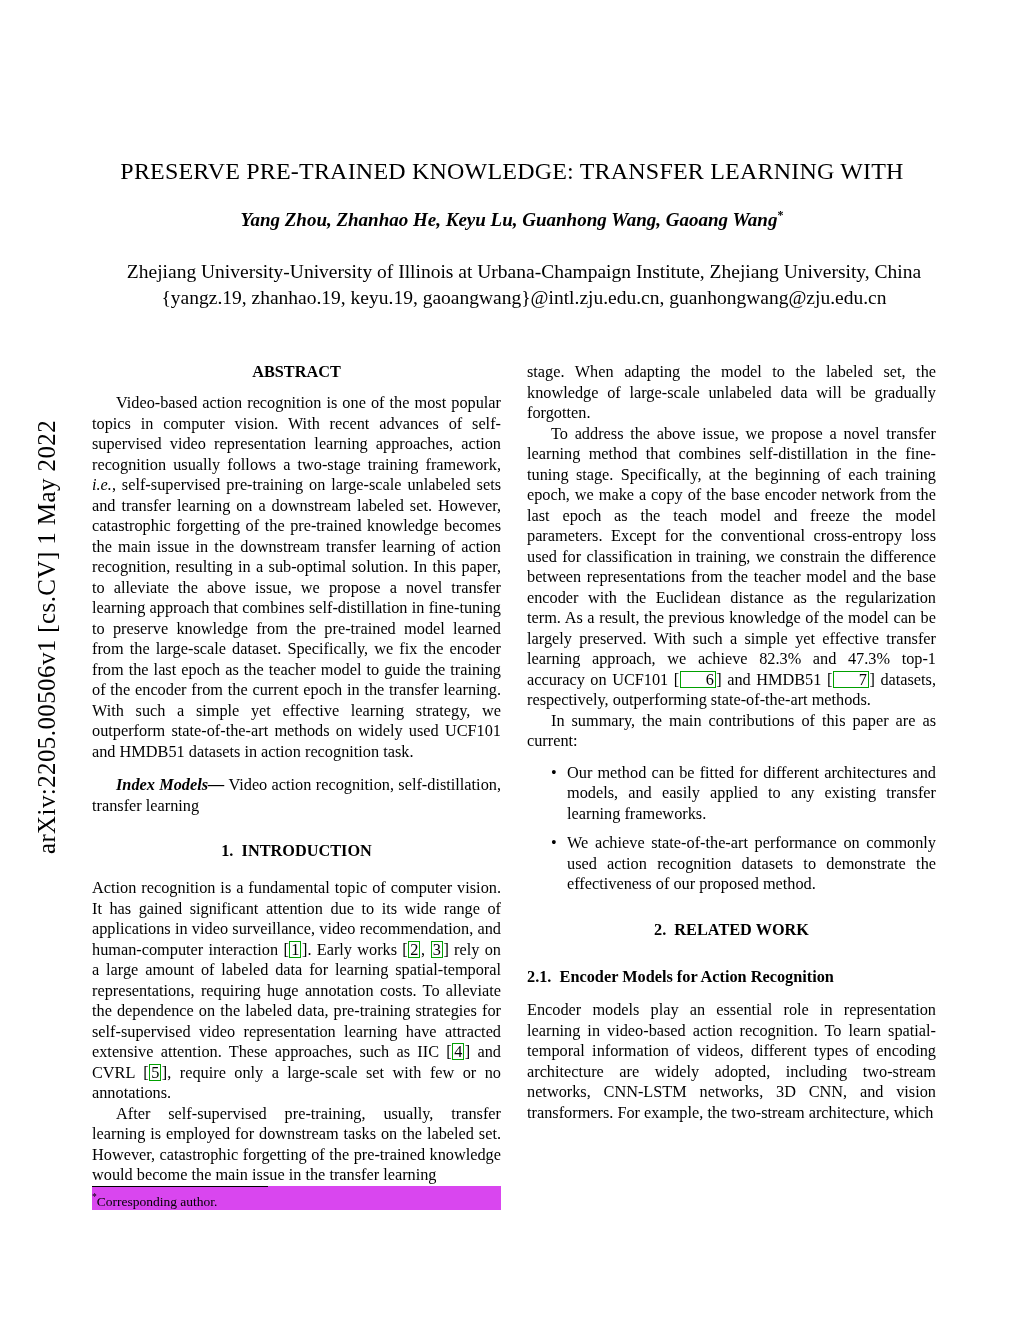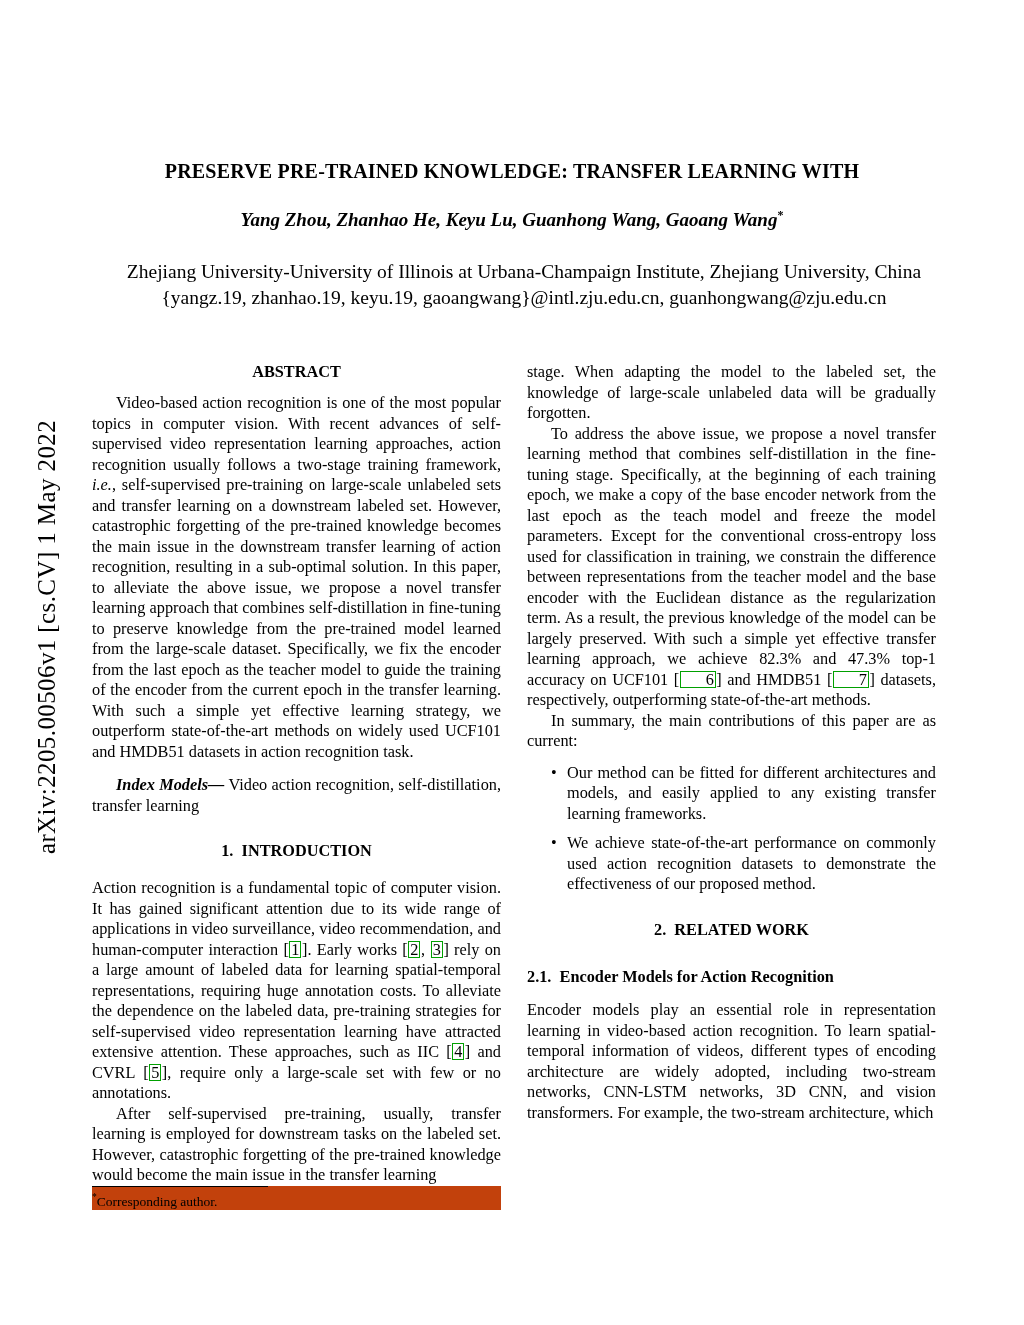--- a/index.html
+++ b/index.html
@@ -29,22 +29,22 @@
   }
   
   .head {
     position:absolute;
     top:158px;
     left:0;
     width:100%;
     text-align:center;
   }
   .title {
-    font-size:20px;
-    font-weight:bold;
+    font-size:24px;
+    font-weight:normal;
     line-height:26px;
     letter-spacing:0.2px;
   }
   .authors {
     margin-top:24px;
     font-size:19px;
     font-style:italic;
     font-weight:bold;
   }
   .authors sup { font-size:12px; font-style:normal; }
@@ -106,21 +106,21 @@
     position:absolute;
     left:0;
     top:0;
   }
   
   .footnote {
     position:absolute;
     left:92px;
     top:1186px;
     width:409px;
-    background:#c2410c;
+    background:#d946ef;
   }
   .fn-rule {
     width:176px;
     border-top:1.5px solid #000;
     margin-bottom:5px;
   }
   .fn-text { font-size:13.5px; }
   .fn-text sup { font-size:9.5px; }
 </style>
 </head>

